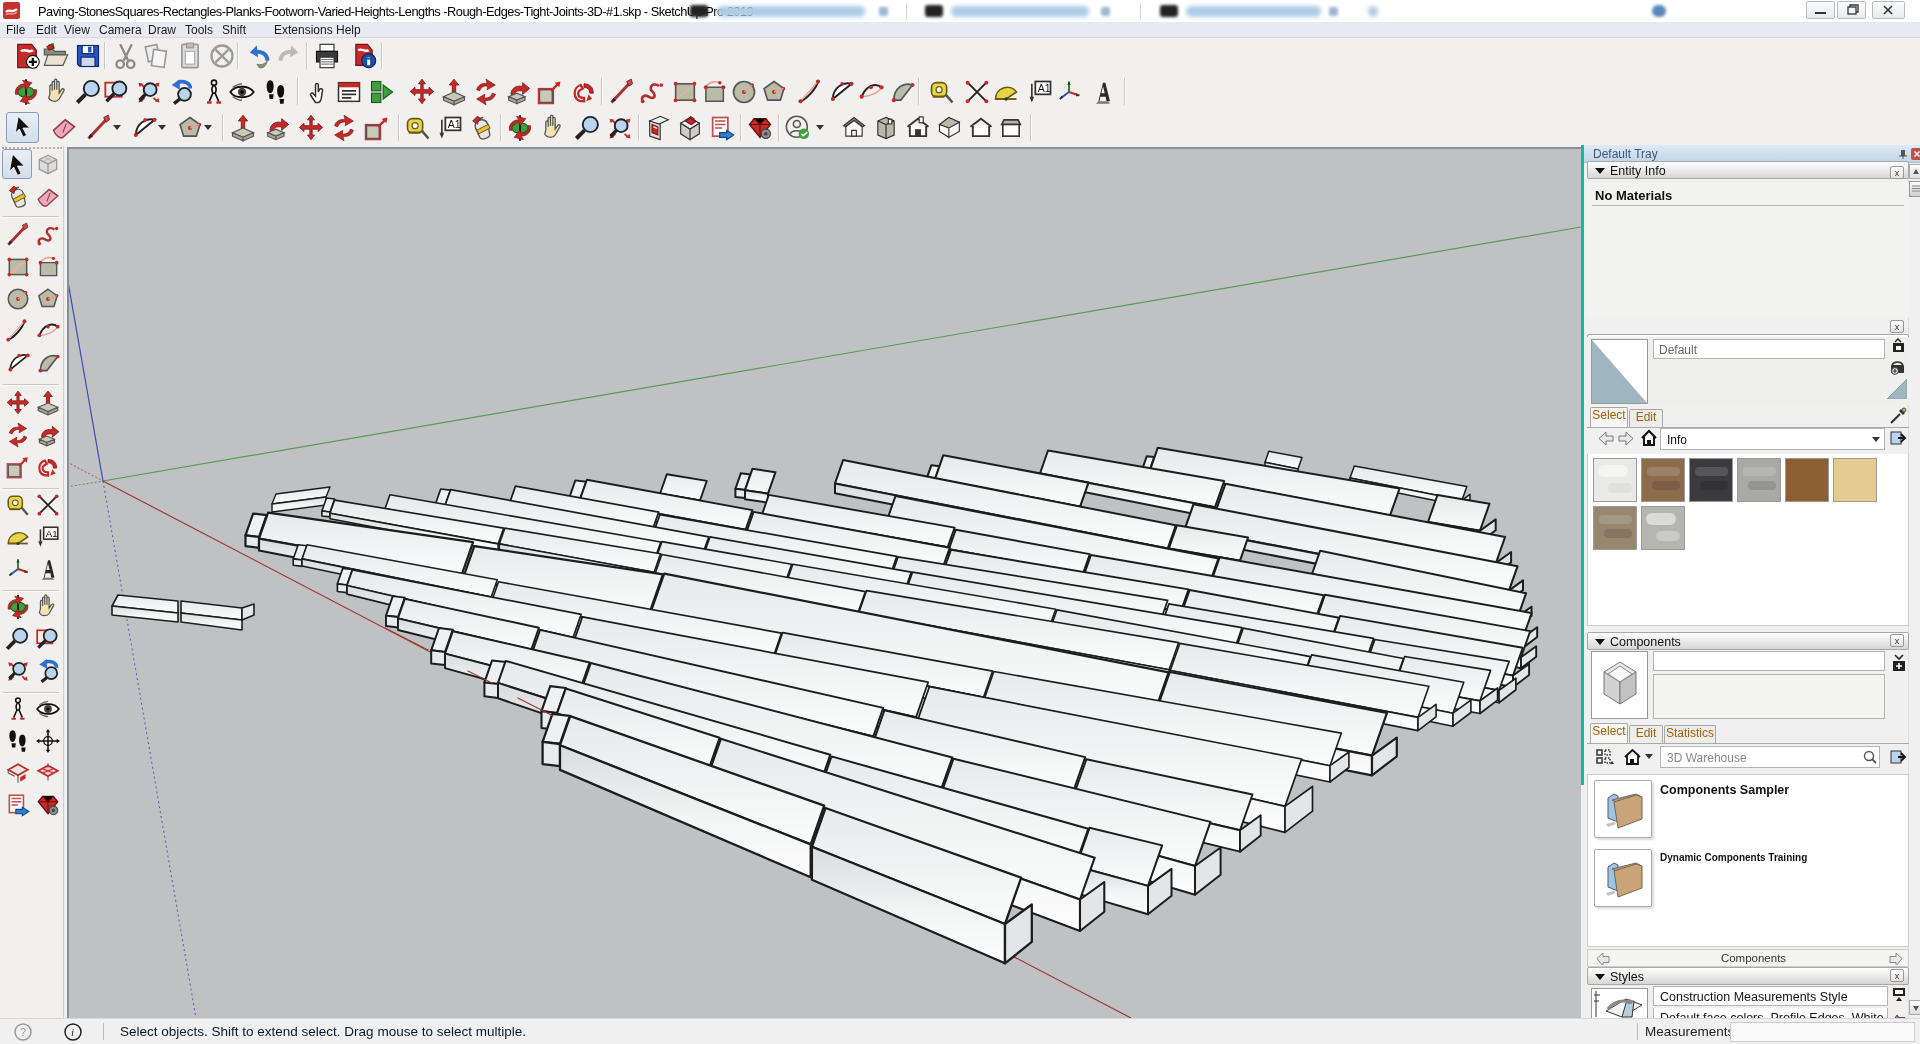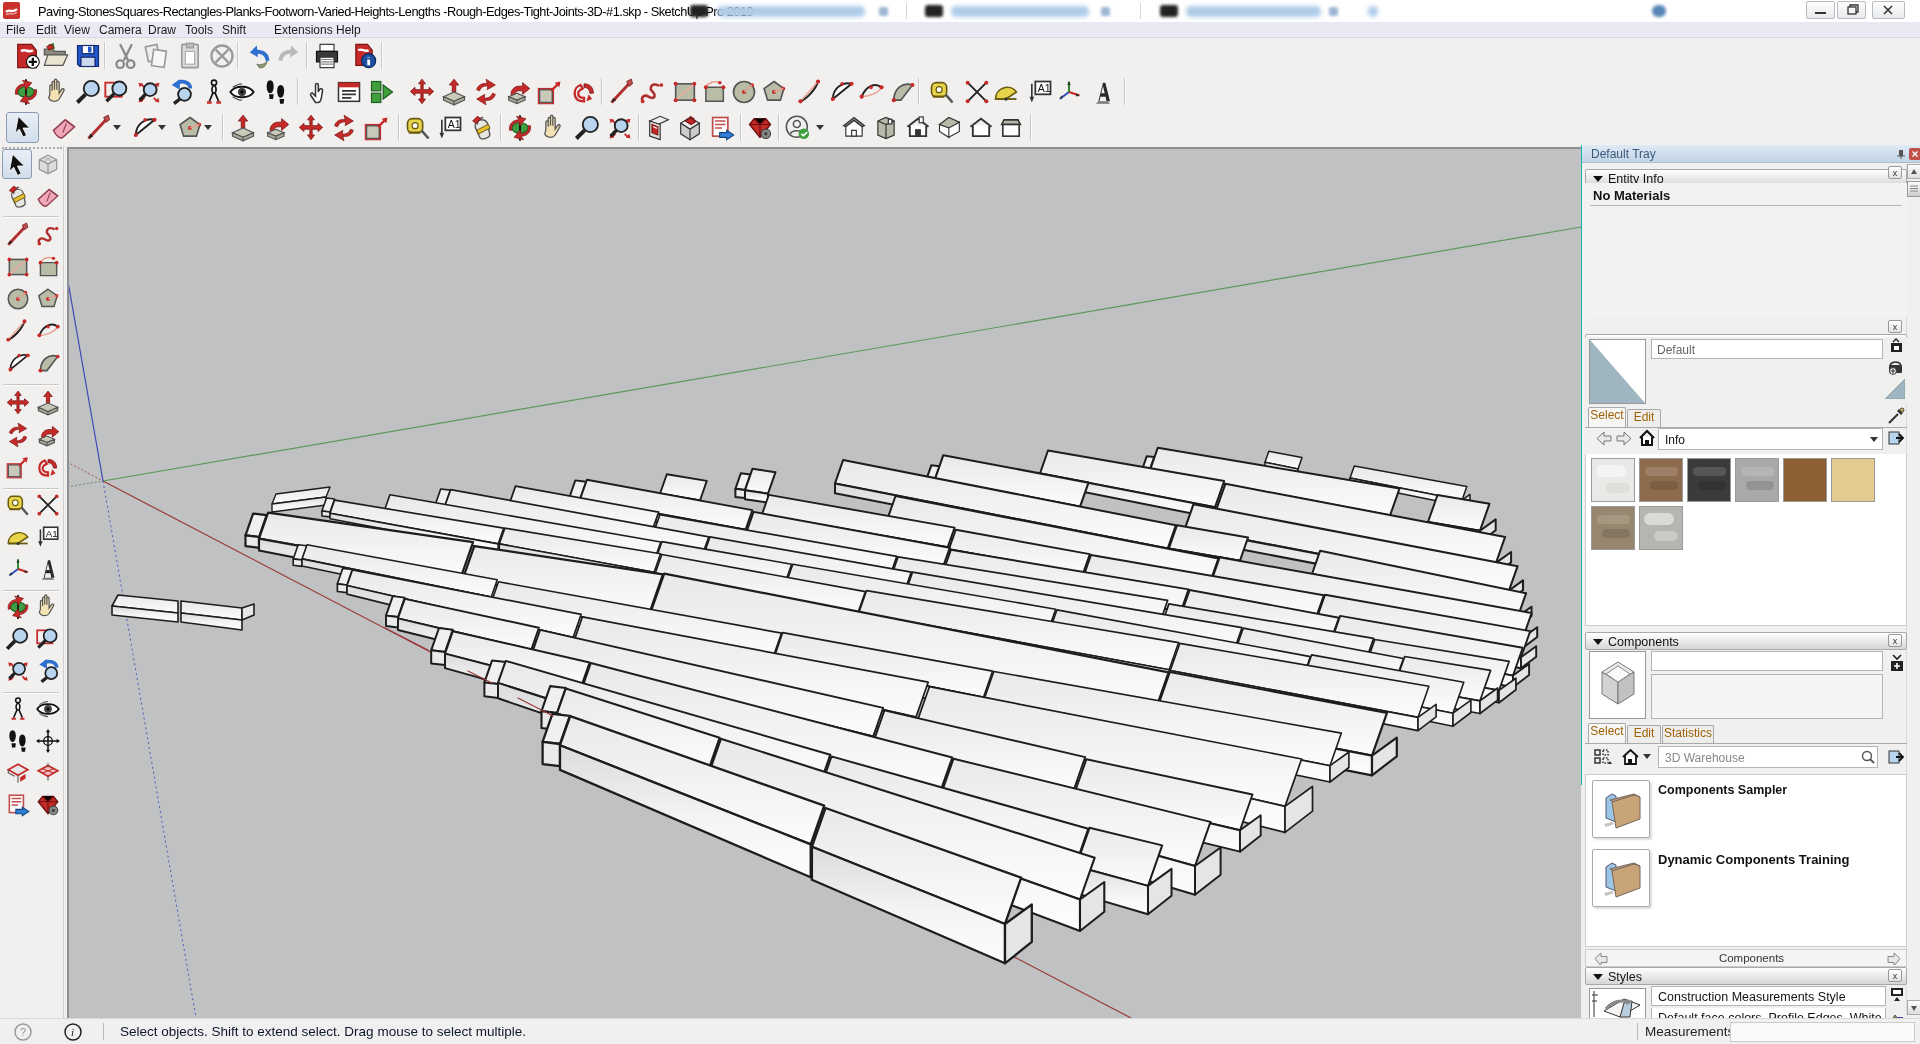--- a/index.html
+++ b/index.html
@@ -14,21 +14,21 @@
 .winbtn{position:absolute;top:1px;width:29px;height:18px;background:linear-gradient(#fdfdfd,#e8eaec);border:1px solid #b8bcc2;border-radius:2px}
 #menubar{position:absolute;left:0;top:22px;width:1920px;height:16px;background:#e9e9f4;border-bottom:1px solid #d8d8e4}
 .mi{position:absolute;top:1px;font-size:12px;color:#1a1a1a}
 .tbrow{position:absolute;left:0;width:1920px;height:36px;background:#f1f0ef}
 .tsep{position:absolute;top:4px;width:1px;height:27px;background:#c9c8c6;box-shadow:1px 0 0 #fbfbfa}
 .dd{position:absolute;width:0;height:0;border-left:4px solid transparent;border-right:4px solid transparent;border-top:5px solid #333}
 #leftpal{position:absolute;left:0;top:146px;width:64px;height:872px;background:#f1f0ef;border-right:1px solid #d0cfcd}
 .psep{position:absolute;left:3px;width:56px;height:1px;background:#c9c8c6;box-shadow:0 1px 0 #fbfbfa}
 .pressed{position:absolute;border:1px solid #8a9cb2;background:linear-gradient(#e8eef6,#d2deec);border-radius:3px}
 #canvas{position:absolute;left:67px;top:147px;width:1514px;height:871px;background:#c0c1c2;border-top:2px solid #8b9097;border-left:2px solid #8b9097}
-#tray{position:absolute;left:1581px;top:145px;width:339px;height:640px;background:#f0f0f0;border-left:1px solid #14b8a6}
+#tray{position:absolute;left:1581px;top:145px;width:339px;height:640px;background:#f0f0f0;border-left:3px solid #14b8a6}
 #trayhdr{position:absolute;left:0;top:0;width:339px;height:18px;background:linear-gradient(#dfeaf5,#c2d4e6);border-bottom:1px solid #aebdcc}
 #trayhdr span{position:absolute;left:9px;top:2px;font-size:12px;color:#3b5a7a}
 .sechdr{position:absolute;left:3px;width:322px;height:18px;background:linear-gradient(#ffffff,#d6d6d6);border:1px solid #a8a8a8;border-radius:2px}
 .sechdr .tri{position:absolute;left:7px;top:6px;width:0;height:0;border-left:5px solid transparent;border-right:5px solid transparent;border-top:6px solid #111}
 .sechdr span{position:absolute;left:22px;top:2px;font-size:12.5px;color:#111}
 .xbtn{position:absolute;top:2px;width:14px;height:13px;background:linear-gradient(#fff,#e2e2e2);border:1px solid #999;border-radius:2px;font-size:9px;color:#333;text-align:center;line-height:12px}
 .well{position:absolute;background:#f2f2f1}
 .tfield{position:absolute;background:#fff;border:1px solid #b4b4b4}
 .tab{position:absolute;height:18px;background:#ededec;border:1px solid #a8a8a8;border-bottom:none;border-radius:2px 2px 0 0;font-size:12px;color:#a16207;text-align:center}
 .tab.on{background:#f6f6f5;height:20px;z-index:2}
@@ -1017,21 +1017,21 @@
         <path d="M4 1L7 6H1z" fill="#555"></path>
       </svg>
       <div class="abs" style="left:325px;top:36px;width:14px;height:16px;background:linear-gradient(#fdfdfd,#ccc);border:1px solid #999"></div>
       <svg class="abs" style="left:327px;top:40px" width="10" height="8">
         <path d="M1 1h8M1 3.5h8M1 6h8" stroke="#888"></path>
       </svg>
       <div class="abs" style="left:325px;top:855px;width:14px;height:15px;background:linear-gradient(#fdfdfd,#ddd);border:1px solid #aaa"></div>
       <svg class="abs" style="left:328px;top:859px" width="8" height="8">
         <path d="M4 7L1 2h6z" fill="#555"></path>
       </svg>
-      <div class="sechdr" style="top:24px">
+      <div class="sechdr" style="top:16px">
         <div class="tri"></div>
         <span>Entity Info</span>
       </div>
       <div class="xbtn" style="left:306px;top:21px">x</div>
       <div class="well" style="left:3px;top:38px;width:322px;height:134px"></div>
       <div class="abs" style="left:11px;top:43px;font-size:13px;font-weight:bold;color:#111">No Materials</div>
       <div class="abs" style="left:8px;top:60px;width:312px;height:1px;background:#b8b8b8"></div>
       <div class="sechdr" style="top:189px">
         <div class="tri"></div>
         <span>Materials</span>
@@ -1173,21 +1173,21 @@
         <path d="M4 36l8-2 2 2-8 3z" fill="#888" opacity=".5"></path>
       </svg>
       <div class="abs" style="left:76px;top:638px;font-size:12.5px;font-weight:bold;color:#111">Components Sampler</div>
       <div class="abs" style="left:10px;top:704px;width:58px;height:58px;background:#fff;border:1px solid #aaa;border-radius:2px;box-shadow:2px 2px 2px #ddd"></div>
       <svg class="abs" style="left:18px;top:712px" width="44" height="44">
         <path d="M6 10l6-4 4 2v26l-10-4z" fill="#9cc4e4" stroke="#557"></path>
         <path d="M10 12L34 6l6 3-22 7z" fill="#b98" stroke="#765"></path>
         <path d="M12 14l22-7 6 2v22l-24 9z" fill="#c8a478" stroke="#765"></path>
         <path d="M4 36l8-2 2 2-8 3z" fill="#888" opacity=".5"></path>
       </svg>
-      <div class="abs" style="left:76px;top:707px;font-size:13px;font-weight:bold;color:#111">Dynamic Components Training</div>
+      <div class="abs" style="left:76px;top:707px;font-size:10px;font-weight:bold;color:#111">Dynamic Components Training</div>
       <div class="abs" style="left:3px;top:804px;width:322px;height:18px;background:#f4f4f3;border:1px solid #ccc"></div>
       <svg class="abs" style="left:12px;top:807px" width="14" height="13">
         <path d="M1 6.5L7 1v3.5h6v6H7V14z" fill="#e8e8e8" stroke="#888"></path>
       </svg>
       <div class="abs" style="left:0;top:807px;width:339px;text-align:center;font-size:11.5px;color:#333">Components</div>
       <svg class="abs" style="left:305px;top:807px" width="14" height="13">
         <path d="M13 6.5L7 1v3.5H1v6h6V14z" fill="#e8e8e8" stroke="#888"></path>
       </svg>
       <div class="sechdr" style="top:822px">
         <div class="tri"></div>

